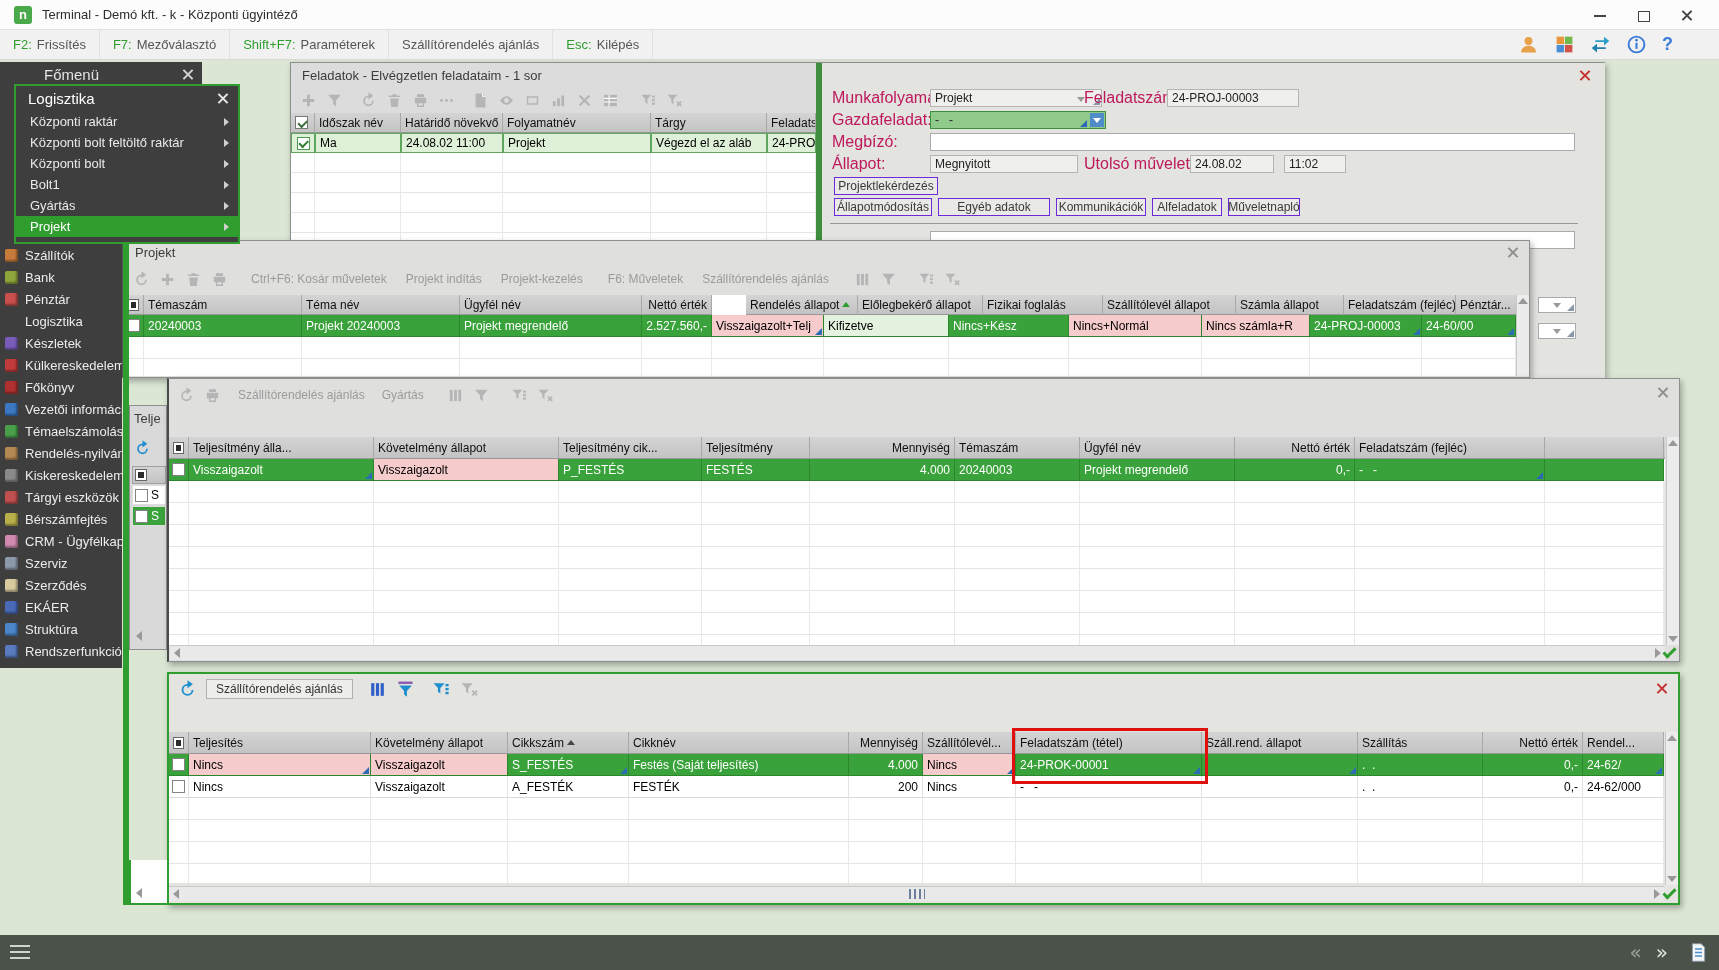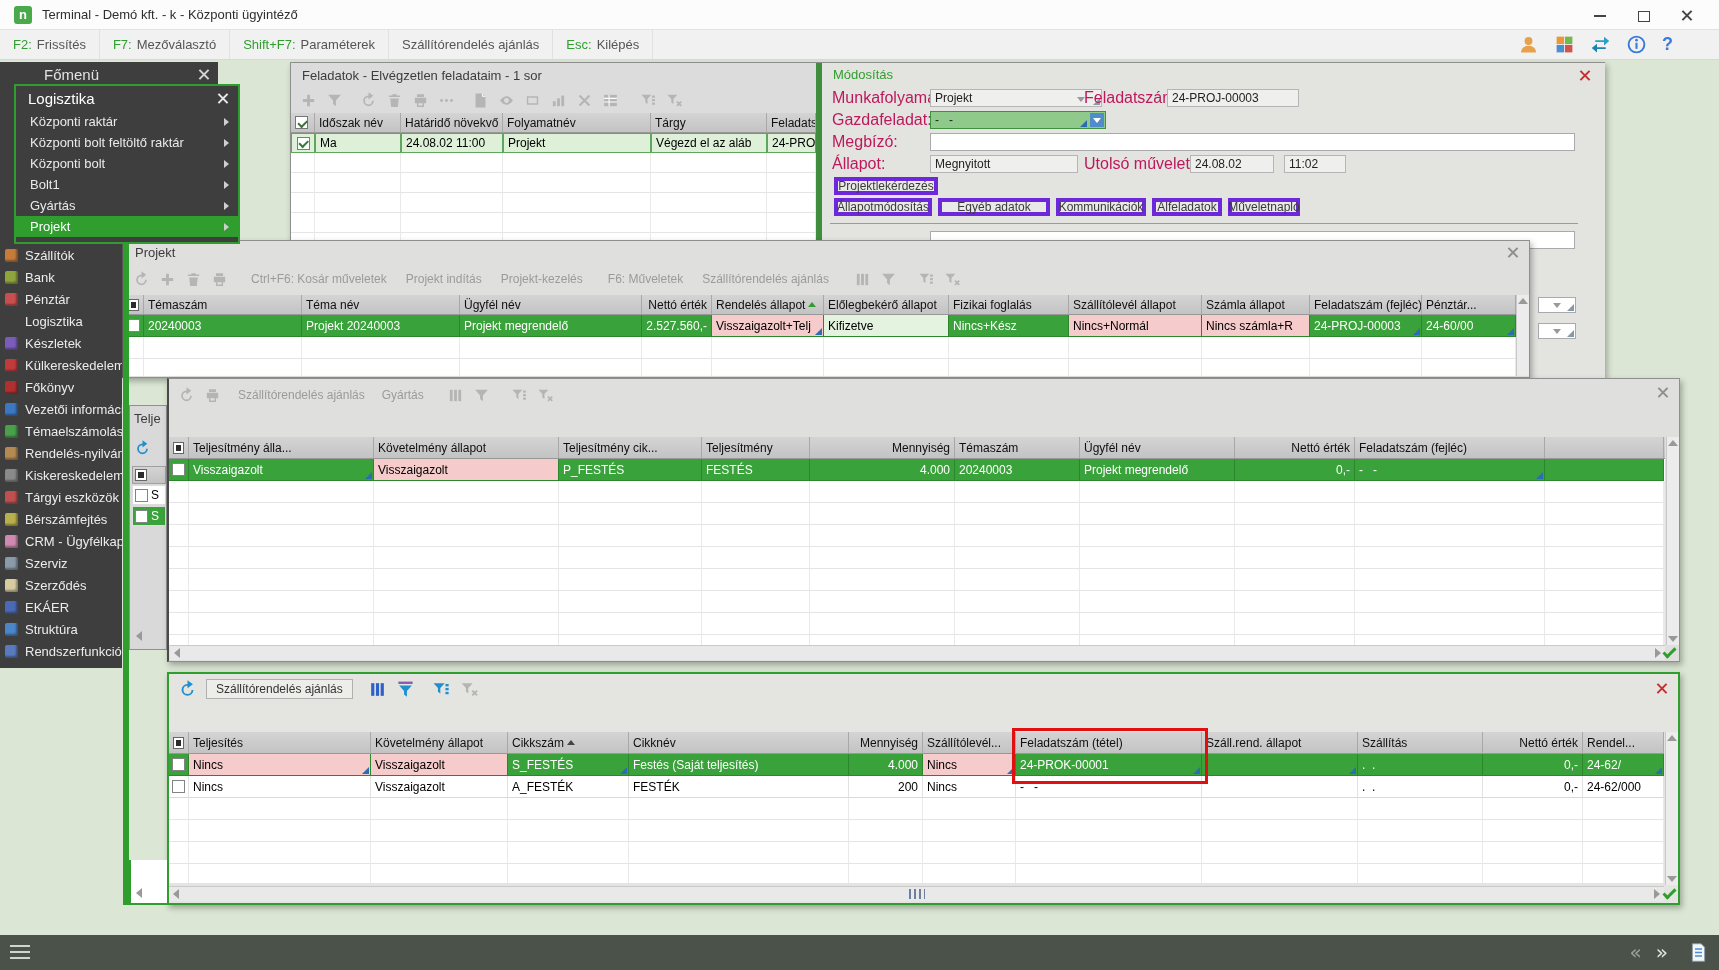--- a/index.html
+++ b/index.html
@@ -81,21 +81,21 @@
 .okmark{position:absolute;width:15px;height:15px}
 .okmark::after{content:"";position:absolute;left:1px;top:3px;width:10px;height:4px;border-left:3px solid #2f9e2f;border-bottom:3px solid #2f9e2f;transform:rotate(-45deg)}
 
 #win-feladatok{left:290px;top:62px;width:1315px;height:316px;background:#e3e4e0}
 .fk-left{position:absolute;left:0;top:0;width:525px;height:316px;background:#dcdcdc}
 .fk-split{position:absolute;left:525px;top:0;width:6px;height:316px;background:#3e8e3e}
 .fk-right{position:absolute;left:531px;top:0;width:783px;height:316px;background:#e3e4e0}
 .mlabel{position:absolute;font-size:16px;color:#be185d;line-height:18px;white-space:nowrap}
 .mfld{position:absolute;height:18px;background:#fff;border:1px solid #a8aaae;font-size:12px;color:#222;line-height:16px;padding:0 4px;overflow:hidden;white-space:pre}
 .mfld.ro{background:#efefed;border-color:#b5b5b5}
-.mbtn{position:absolute;height:18px;background:#e9e9e7;border:4px solid #6d28d9;font-size:12px;color:#3a3a3a;display:flex;align-items:center;justify-content:center;white-space:nowrap}
+.mbtn{position:absolute;height:18px;background:#e9e9e7;border:1px solid #6d28d9;font-size:12px;color:#3a3a3a;display:flex;align-items:center;justify-content:center;white-space:nowrap}
 .ddtri{position:absolute;right:16px;top:7px;width:0;height:0;border-left:4px solid transparent;border-right:4px solid transparent;border-top:5px solid #9a9a9a}
 .greenc{background:#8fca8a;border:1px solid #3f8f3f}
 .ddbox{position:absolute;right:1px;top:1px;width:14px;height:14px;background:#4f8cc8;display:flex;align-items:center;justify-content:center}
 .ddbox::after{content:"";width:0;height:0;border-left:4px solid transparent;border-right:4px solid transparent;border-top:5px solid #fff}
 .mdiv{position:absolute;left:8px;width:748px;top:160px;border-top:1px solid #9a9a9a}
 .mcombo{position:absolute;width:38px;height:16px;background:#fff;border:1px solid #a8aaae}
 .mcombo .ddtri{right:14px;top:5px}
 .mcombo .tri{border-bottom-color:#8a97a8}
 
 #green-edge{position:absolute;left:123px;top:240px;width:6px;height:665px;background:#2f9e2f}
@@ -113,21 +113,21 @@
 
 #win-telj{left:167px;top:378px;width:1513px;height:284px;border-left:2px solid #4a4a4a}
 #win-telj .wtitle{height:26px}
 #win-telj .toolbar{height:32px}
 
 #win-kov{left:167px;top:672px;width:1513px;height:233px;border:2px solid #2f9e2f;background:#e4e4e1}
 #win-kov .wtitle{height:28px}
 #win-kov .toolbar{height:30px}
 .redbox{position:absolute;left:843px;top:54px;width:196px;height:56px;border:3px solid #e01010;z-index:5;pointer-events:none}
 
-.fomenu{position:absolute;left:0;top:62px;width:218px;height:24px;background:#3e3e3e;display:flex;align-items:center;z-index:40}
+.fomenu{position:absolute;left:0;top:62px;width:202px;height:24px;background:#3e3e3e;display:flex;align-items:center;z-index:40}
 .fomenu .t{margin-left:44px;font-size:15px;color:#e2e2e2}
 .fomenu .xbtn{right:8px;top:6px}
 .fomenu .xbtn::before,.fomenu .xbtn::after{background:#d5d5d5}
 .sidebarlist{position:absolute;left:0;top:86px;width:122px;height:582px;background:#3e3e3e;padding-top:158px;z-index:40;overflow:hidden}
 .sbitem{height:22px;display:flex;align-items:center;padding-left:5px;color:#ececec;font-size:13px;white-space:nowrap;overflow:hidden}
 .sbicon{width:13px;height:13px;border-radius:2px;margin-right:7px;flex-shrink:0;box-shadow:inset -2px -2px 2px rgba(0,0,0,.35)}
 .sbspace{width:20px;flex-shrink:0}
 .flyout{position:absolute;left:14px;top:84px;width:226px;background:#3e3e3e;border:2px solid #2f9e2f;padding-bottom:5px;z-index:45}
 .flytitle{height:25px;display:flex;align-items:center;padding:0 12px;color:#fff;font-size:15px;position:relative}
 .flytitle .xbtn{right:9px;top:6px}
@@ -460,21 +460,20 @@
           <div class="g-ecell" style="width: 86px;"></div>
           <div class="g-ecell" style="width: 102px;"></div>
           <div class="g-ecell" style="width: 148px;"></div>
           <div class="g-ecell" style="width: 116px;"></div>
           <div class="g-ecell" style="width: 49px;"></div>
         </div>
       </div>
   </div>
   <div class="fk-split"></div>
   <div class="fk-right">
-    <div class="wtitle green" style="height:22px">Módosítás</div>
     <span class="xbtn red" style="right:14px;top:6px"></span>
     <span class="mlabel" style="left:10px;top:26px">Munkafolyamat:</span>
     <div class="mfld ro" style="left:108px;top:26px;width:172px"><span>Projekt</span><span class="ddtri"></span><span class="tri" style="border-bottom-color:#8a97a8"></span></div>
     <span class="mlabel" style="left:262px;top:26px">Feladatszám:</span>
     <div class="mfld ro" style="left:345px;top:26px;width:132px"><span>24-PROJ-00003</span></div>
     <span class="mlabel" style="left:10px;top:48px">Gazdafeladat:</span>
     <div class="mfld greenc" style="left:108px;top:48px;width:176px"><span>-   -</span><span class="tri" style="right:18px"></span><span class="ddbox"></span></div>
     <span class="mlabel" style="left:10px;top:70px">Megbízó:</span>
     <div class="mfld" style="left:108px;top:70px;width:645px"><span></span></div>
     <span class="mlabel" style="left:10px;top:92px">Állapot:</span>
@@ -545,21 +544,21 @@
         </div>
         <div class="g-hcell" style="width: 158px;">
           <span>Téma név</span>
         </div>
         <div class="g-hcell" style="width: 182px;">
           <span>Ügyfél név</span>
         </div>
         <div class="g-hcell ar" style="width: 70px;">
           <span>Nettó érték</span>
         </div>
-        <div class="g-hcell" style="width: 112px;">
+        <div class="g-hcell" style="width: 112px; margin-left: 34px;">
           <span>Rendelés állapot</span>
           <span class="sortmark green"></span>
         </div>
         <div class="g-hcell" style="width: 125px;">
           <span>Előlegbekérő állapot</span>
         </div>
         <div class="g-hcell" style="width: 120px;">
           <span>Fizikai foglalás</span>
         </div>
         <div class="g-hcell" style="width: 133px;">

